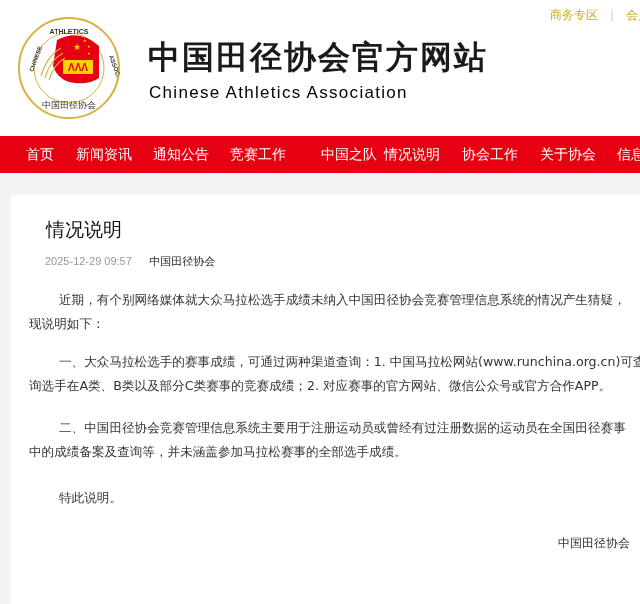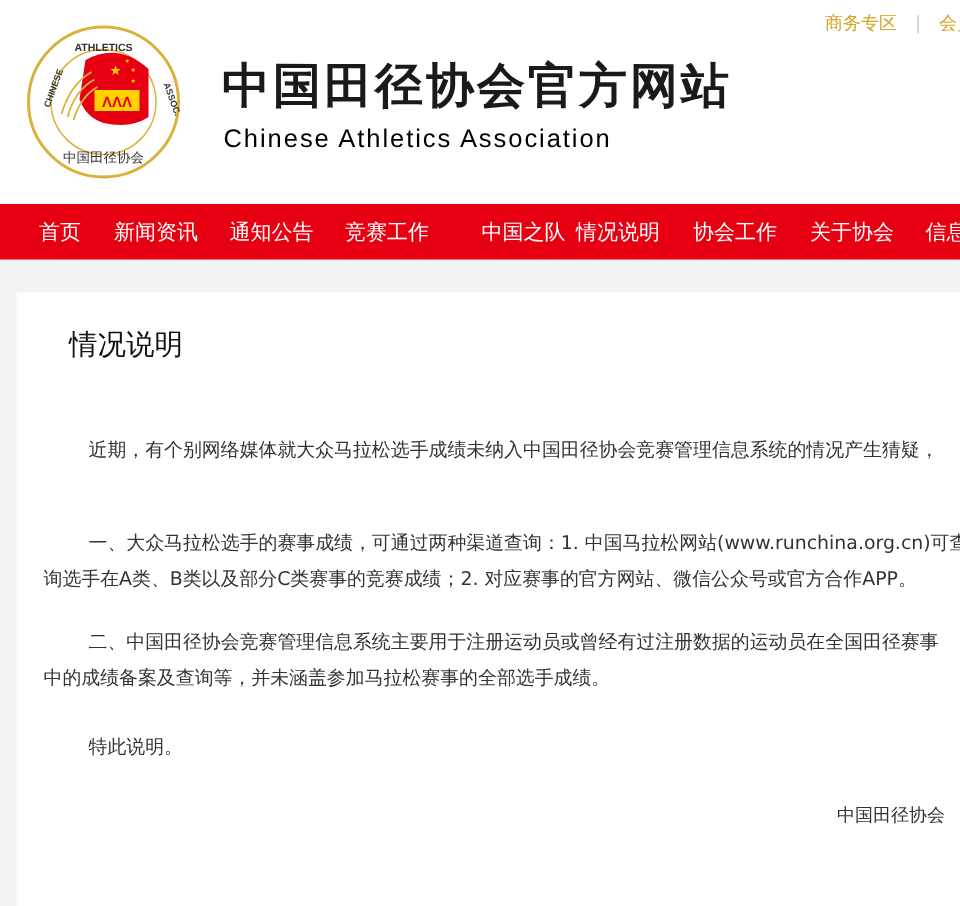--- a/index.html
+++ b/index.html
@@ -114,23 +114,28 @@
   <a href="#" class="nav-item" style="left:230px">竞赛工作</a>
   <a href="#" class="nav-item" style="left:321px">中国之队</a>
   <a href="#" class="nav-item" style="left:384px">情况说明</a>
   <a href="#" class="nav-item" style="left:462px">协会工作</a>
   <a href="#" class="nav-item" style="left:540px">关于协会</a>
   <a href="#" class="nav-item" style="left:617px">信息</a>
 </div>
 
 <div class="card">
   <div class="article-title">情况说明</div>
+  <div class="meta">
+    <span class="date">2025-12-29 09:57</span>
+    <span class="source">中国田径协会</span>
+  </div>
 
   <div class="para" style="top:93px">
     <span class="line indent">近期，有个别网络媒体就大众马拉松选手成绩未纳入中国田径协会竞赛管理信息系统的情况产生猜疑，</span>
+    <span class="line">现说明如下：</span>
   </div>
   <div class="para" style="top:155px">
     <span class="line indent">一、大众马拉松选手的赛事成绩，可通过两种渠道查询：1. 中国马拉松网站(www.runchina.org.cn)可查</span>
     <span class="line">询选手在A类、B类以及部分C类赛事的竞赛成绩；2. 对应赛事的官方网站、微信公众号或官方合作APP。</span>
   </div>
   <div class="para" style="top:291px">
     <span class="line indent">特此说明。</span>
   </div>
   <div class="para" style="top:221px">
     <span class="line indent">二、中国田径协会竞赛管理信息系统主要用于注册运动员或曾经有过注册数据的运动员在全国田径赛事</span>

